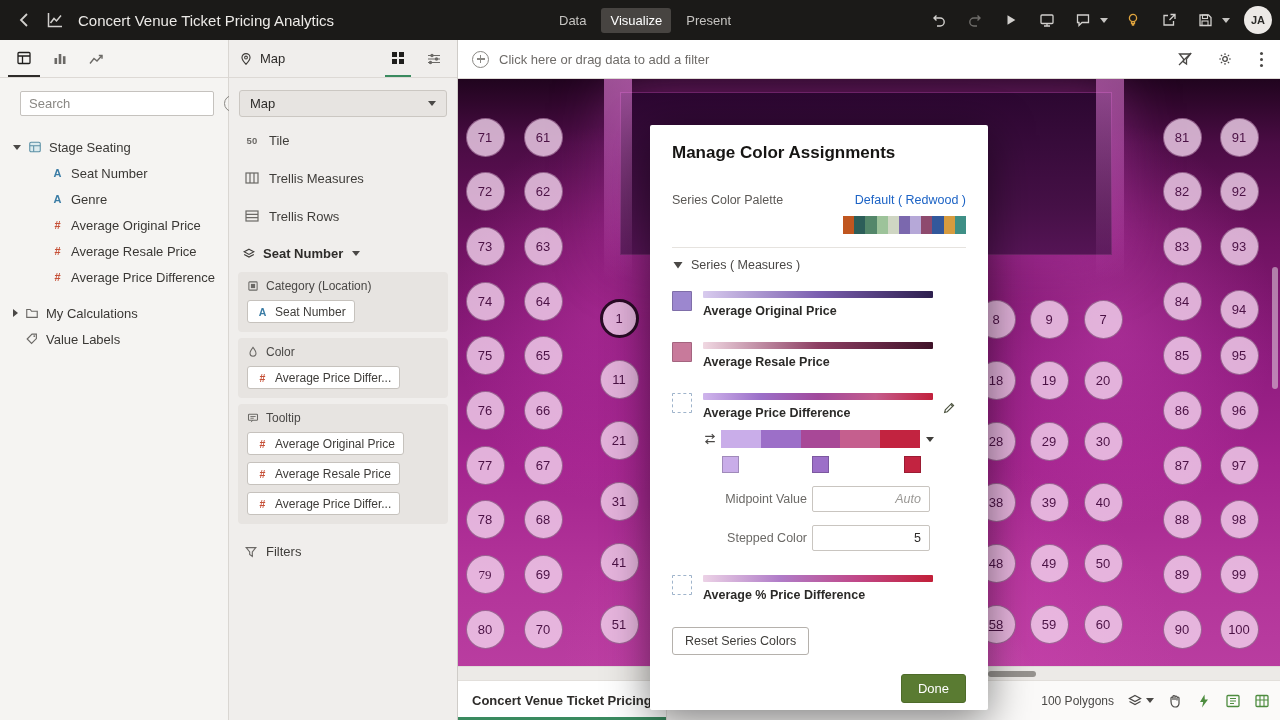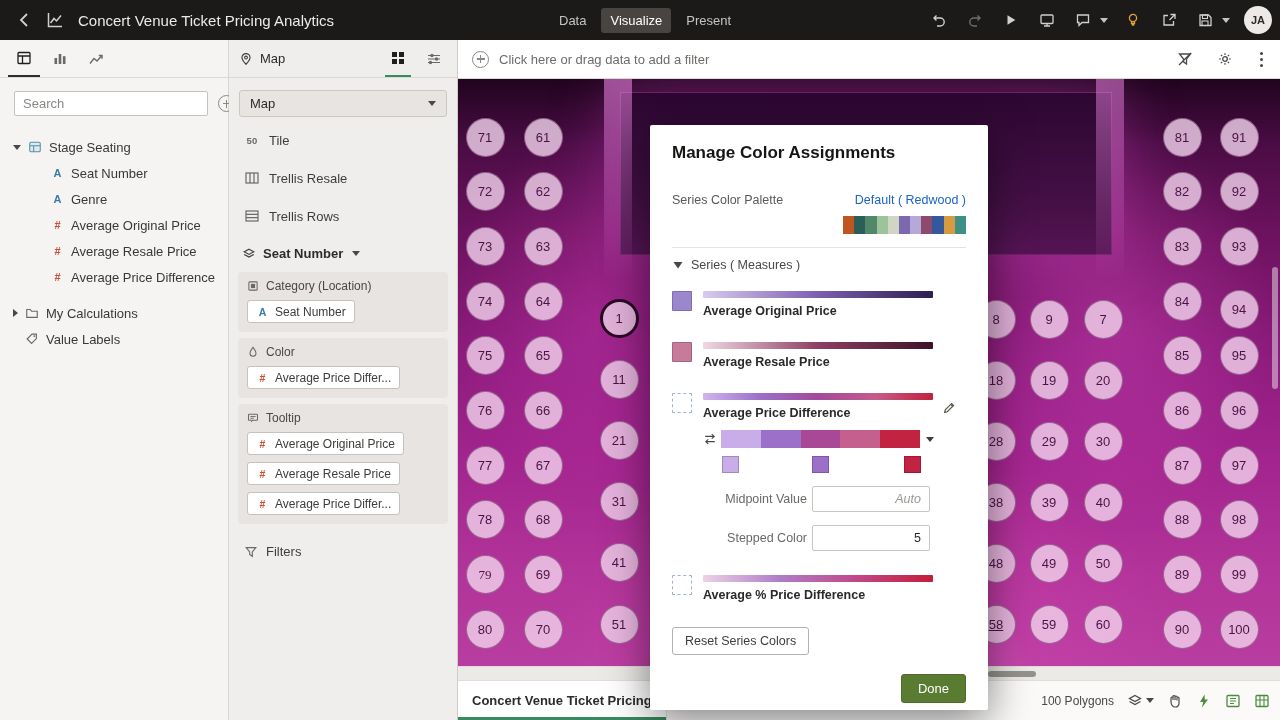--- a/index.html
+++ b/index.html
@@ -22,21 +22,21 @@
   .amber{color:#dfa43e;}
   .caret{width:0;height:0;border-left:4px solid transparent;border-right:4px solid transparent;border-top:5px solid currentColor;display:inline-block;}
   .tb-caret{color:#c6c4c1;margin-left:-8px;}
   .avatar{width:28px;height:28px;border-radius:50%;background:#ece9e6;color:#2b2a28;font-size:11px;font-weight:bold;display:flex;align-items:center;justify-content:center;cursor:pointer;}
 
   
   .data-panel{position:absolute;top:40px;left:0;width:229px;bottom:0;background:#f5f4f2;border-right:1px solid #d9d6d2;}
   .panel-tabs{height:38px;border-bottom:1px solid #ddd9d5;display:flex;align-items:center;padding:0 8px;gap:4px;}
   .ptab{width:32px;height:37px;display:flex;align-items:center;justify-content:center;color:#6b6966;cursor:pointer;}
   .ptab.active{color:#1f1e1c;border-bottom:2px solid #2e2c2a;}
-  .search-row{display:flex;align-items:center;gap:10px;padding:13px 14px 10px;}
+  .search-row{display:flex;align-items:center;gap:10px;padding:13px 20px 10px;}
   .search-input{flex:1;height:25px;border:1px solid #c5c2be;border-radius:2px;background:#fff;padding:0 8px;font-size:13px;color:#333;font-family:inherit;outline:none;}
   .search-input::placeholder{color:#8a8884;}
   .circle-plus{width:17px;height:17px;border:1.4px solid #8a8884;border-radius:50%;position:relative;display:inline-block;flex:none;}
   .circle-plus::before,.circle-plus::after{content:'';position:absolute;background:#8a8884;}
   .circle-plus::before{left:3.5px;right:3.5px;top:50%;height:1.4px;margin-top:-0.7px;}
   .circle-plus::after{top:3.5px;bottom:3.5px;left:50%;width:1.4px;margin-left:-0.7px;}
   .tree{padding-top:8px;}
   .tree-row{display:flex;align-items:center;gap:7px;height:26px;padding:0 8px 0 13px;font-size:13px;color:#3a3835;cursor:pointer;}
   .tree-row .lbl{white-space:nowrap;overflow:hidden;text-overflow:ellipsis;}
   .tree-row.field{padding-left:51px;}
@@ -339,21 +339,21 @@
       <span class="tile-glyph">50</span>
       <span>Tile</span>
     </div>
     <div class="viz-row">
       <span class="mono-icon">
         <svg class="i16" viewBox="0 0 16 16">
             <rect x="2" y="3" width="12" height="10" fill="none" stroke="currentColor" stroke-width="1.2"></rect>
             <path d="M6 3 V13 M10 3 V13" stroke="currentColor" stroke-width="1.2" fill="none"></path>
           </svg>
       </span>
-      <span>Trellis Resale</span>
+      <span>Trellis Measures</span>
     </div>
     <div class="viz-row">
       <span class="mono-icon">
         <svg class="i16" viewBox="0 0 16 16">
             <rect x="2" y="3" width="12" height="10" fill="none" stroke="currentColor" stroke-width="1.2"></rect>
             <path d="M2 6.3 h12 M2 9.6 h12" stroke="currentColor" stroke-width="1.2" fill="none"></path>
           </svg>
       </span>
       <span>Trellis Rows</span>
     </div>

